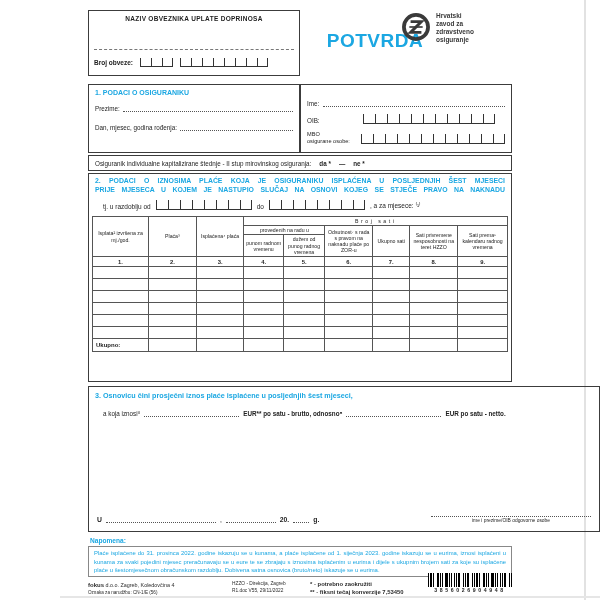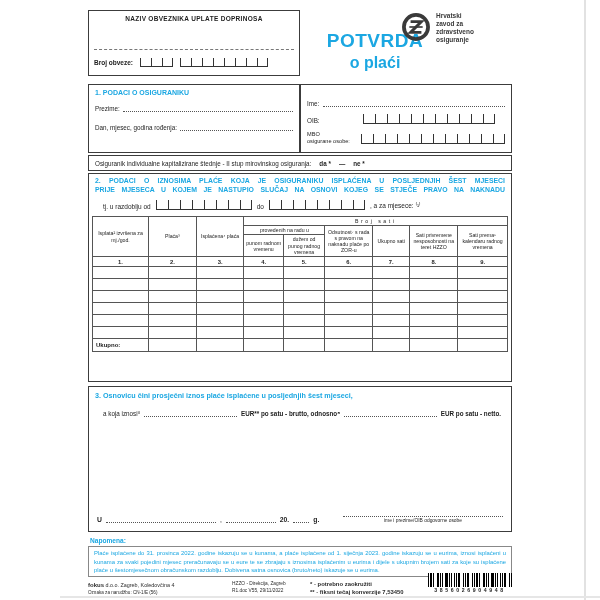--- a/index.html
+++ b/index.html
@@ -56,21 +56,21 @@
               border:1.5px solid #333; }
   table.sal th, table.sal td { border:1px solid #555; padding:1px; }
   table.sal th { font-size:5.2px; font-weight:normal; text-align:center; vertical-align:middle; line-height:1.2; }
   .broj-sati th { font-size:6px; font-weight:bold; letter-spacing:2.5px; height:9px; }
   .numbers-row td { font-size:5.8px; font-weight:bold; text-align:center; height:10px; border-bottom:1.5px solid #333; }
   .body-row td { height:12px; }
   .total-row td { border-top:2px solid #333; height:13px; }
   .total-row .tl { font-size:6px; font-weight:bold; padding-left:3px; }
 
   
-  .sec3 { position:absolute; left:88px; top:386px; width:424px; height:146px; border:1.5px solid #3c3c3c; }
+  .sec3 { position:absolute; left:88px; top:386px; width:512px; height:146px; border:1.5px solid #3c3c3c; }
   .sec3-title { padding:4px 6px 0 6px; font-size:7.2px; font-weight:bold; }
   .amount { display:flex; align-items:flex-end; gap:4px; padding:9px 10px 0 14px; font-size:6.3px; }
   .sec3-bottom { position:absolute; left:8px; right:8px; bottom:8px; display:flex; justify-content:space-between; align-items:flex-end; }
   .place-line { display:flex; align-items:flex-end; gap:4px; font-size:6.8px; width:240px; }
   .sign { width:160px; text-align:center; }
   .sign .line { border-bottom:1px dotted #555; height:9px; }
   .sign .cap { font-size:4.9px; margin-top:1px; }
 
   
   .nap-label { position:absolute; left:90px; top:537px; font-size:6.6px; font-weight:bold; }
@@ -115,21 +115,20 @@
           <span></span>
           <span></span>
           <span></span>
           <span></span>
         </span>
     </div>
   </div>
 
   <div class="form-title">
     <div class="t1 accent">POTVRDA</div>
-    <div class="t2 accent">o plaći</div>
   </div>
 
   <div class="logo">
     <span>
       <svg width="30" height="30" viewBox="0 0 36 36">
         <circle cx="18" cy="18" r="14.5" fill="none" stroke="#3a3a3a" stroke-width="4.5"></circle>
         <path d="M11.5 11.5 h13 l-13 13 h13" stroke="#3a3a3a" stroke-width="3.4" fill="none"></path>
         <line x1="10" y1="18" x2="26" y2="18" stroke="#3a3a3a" stroke-width="2"></line>
       </svg>
     </span>

